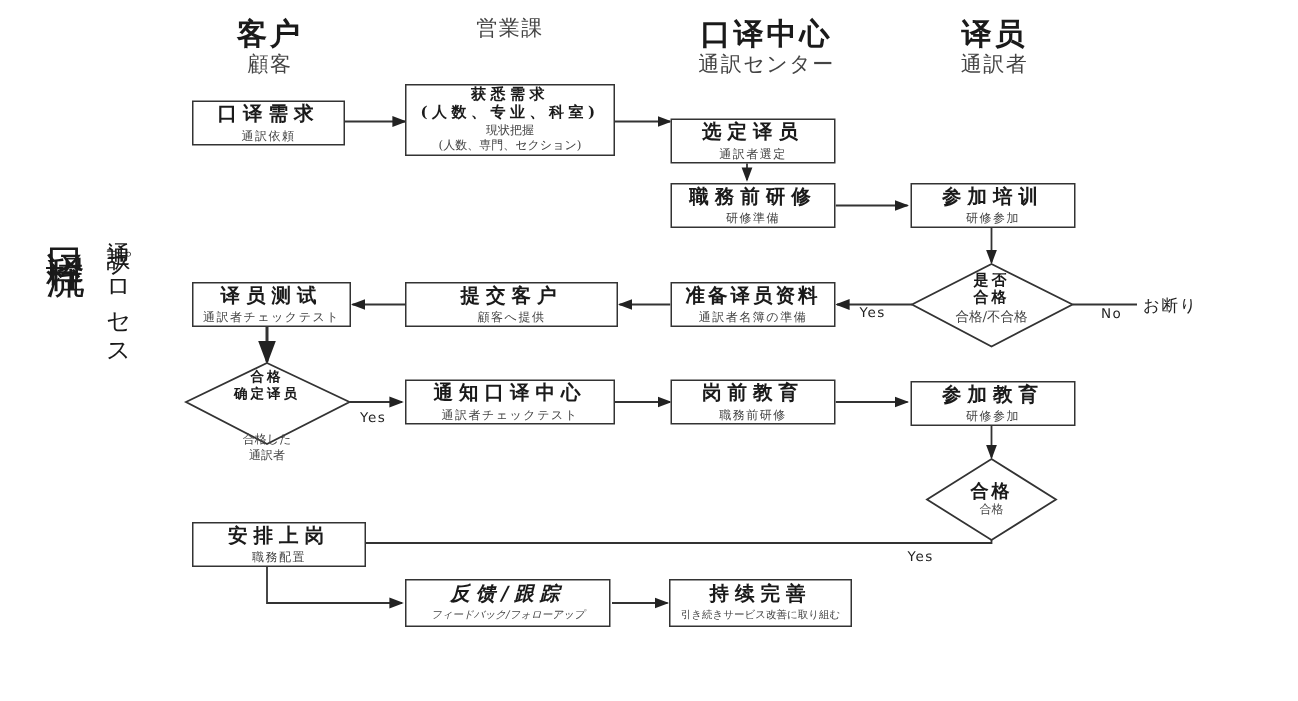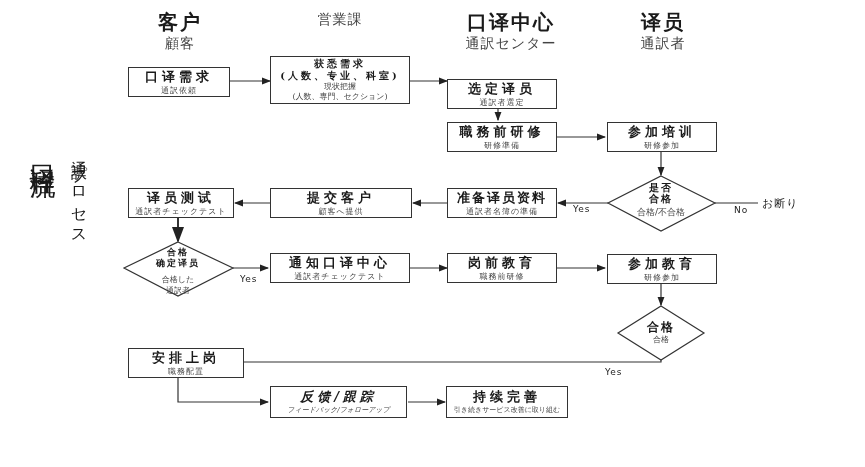--- a/index.html
+++ b/index.html
@@ -116,21 +116,21 @@
   <div class="zh">合格</div>
   <div class="ja" style="margin-top:3px;">合格/不合格</div>
 </div>
 <div class="lbl" style="left:573px; top:204px;">Yes</div>
 <div class="lbl" style="left:734px; top:205px;">No</div>
 <div class="lbl" style="left:762px; top:196px; font-family:'DejaVu Serif', serif; font-size:11px;">お断り</div>
 
 <div class="dia-text" style="left:138px; top:247px; width:80px;">
   <div class="zh" style="font-size:9px;">合格</div>
   <div class="zh" style="font-size:9px;">确定译员</div>
-  <div class="ja" style="font-size:8px; margin-top:5px;">合格した</div>
+  <div class="ja" style="font-size:8px; margin-top:18px;">合格した</div>
   <div class="ja" style="font-size:8px;">通訳者</div>
 </div>
 <div class="lbl" style="left:240px; top:274px;">Yes</div>
 <div class="box" style="left:270px; top:253px; width:140px; height:30px;">
   <div class="zh">通知口译中心</div>
   <div class="ja">通訳者チェックテスト</div>
 </div>
 <div class="box" style="left:447px; top:253px; width:110px; height:30px;">
   <div class="zh">岗前教育</div>
   <div class="ja">職務前研修</div>

